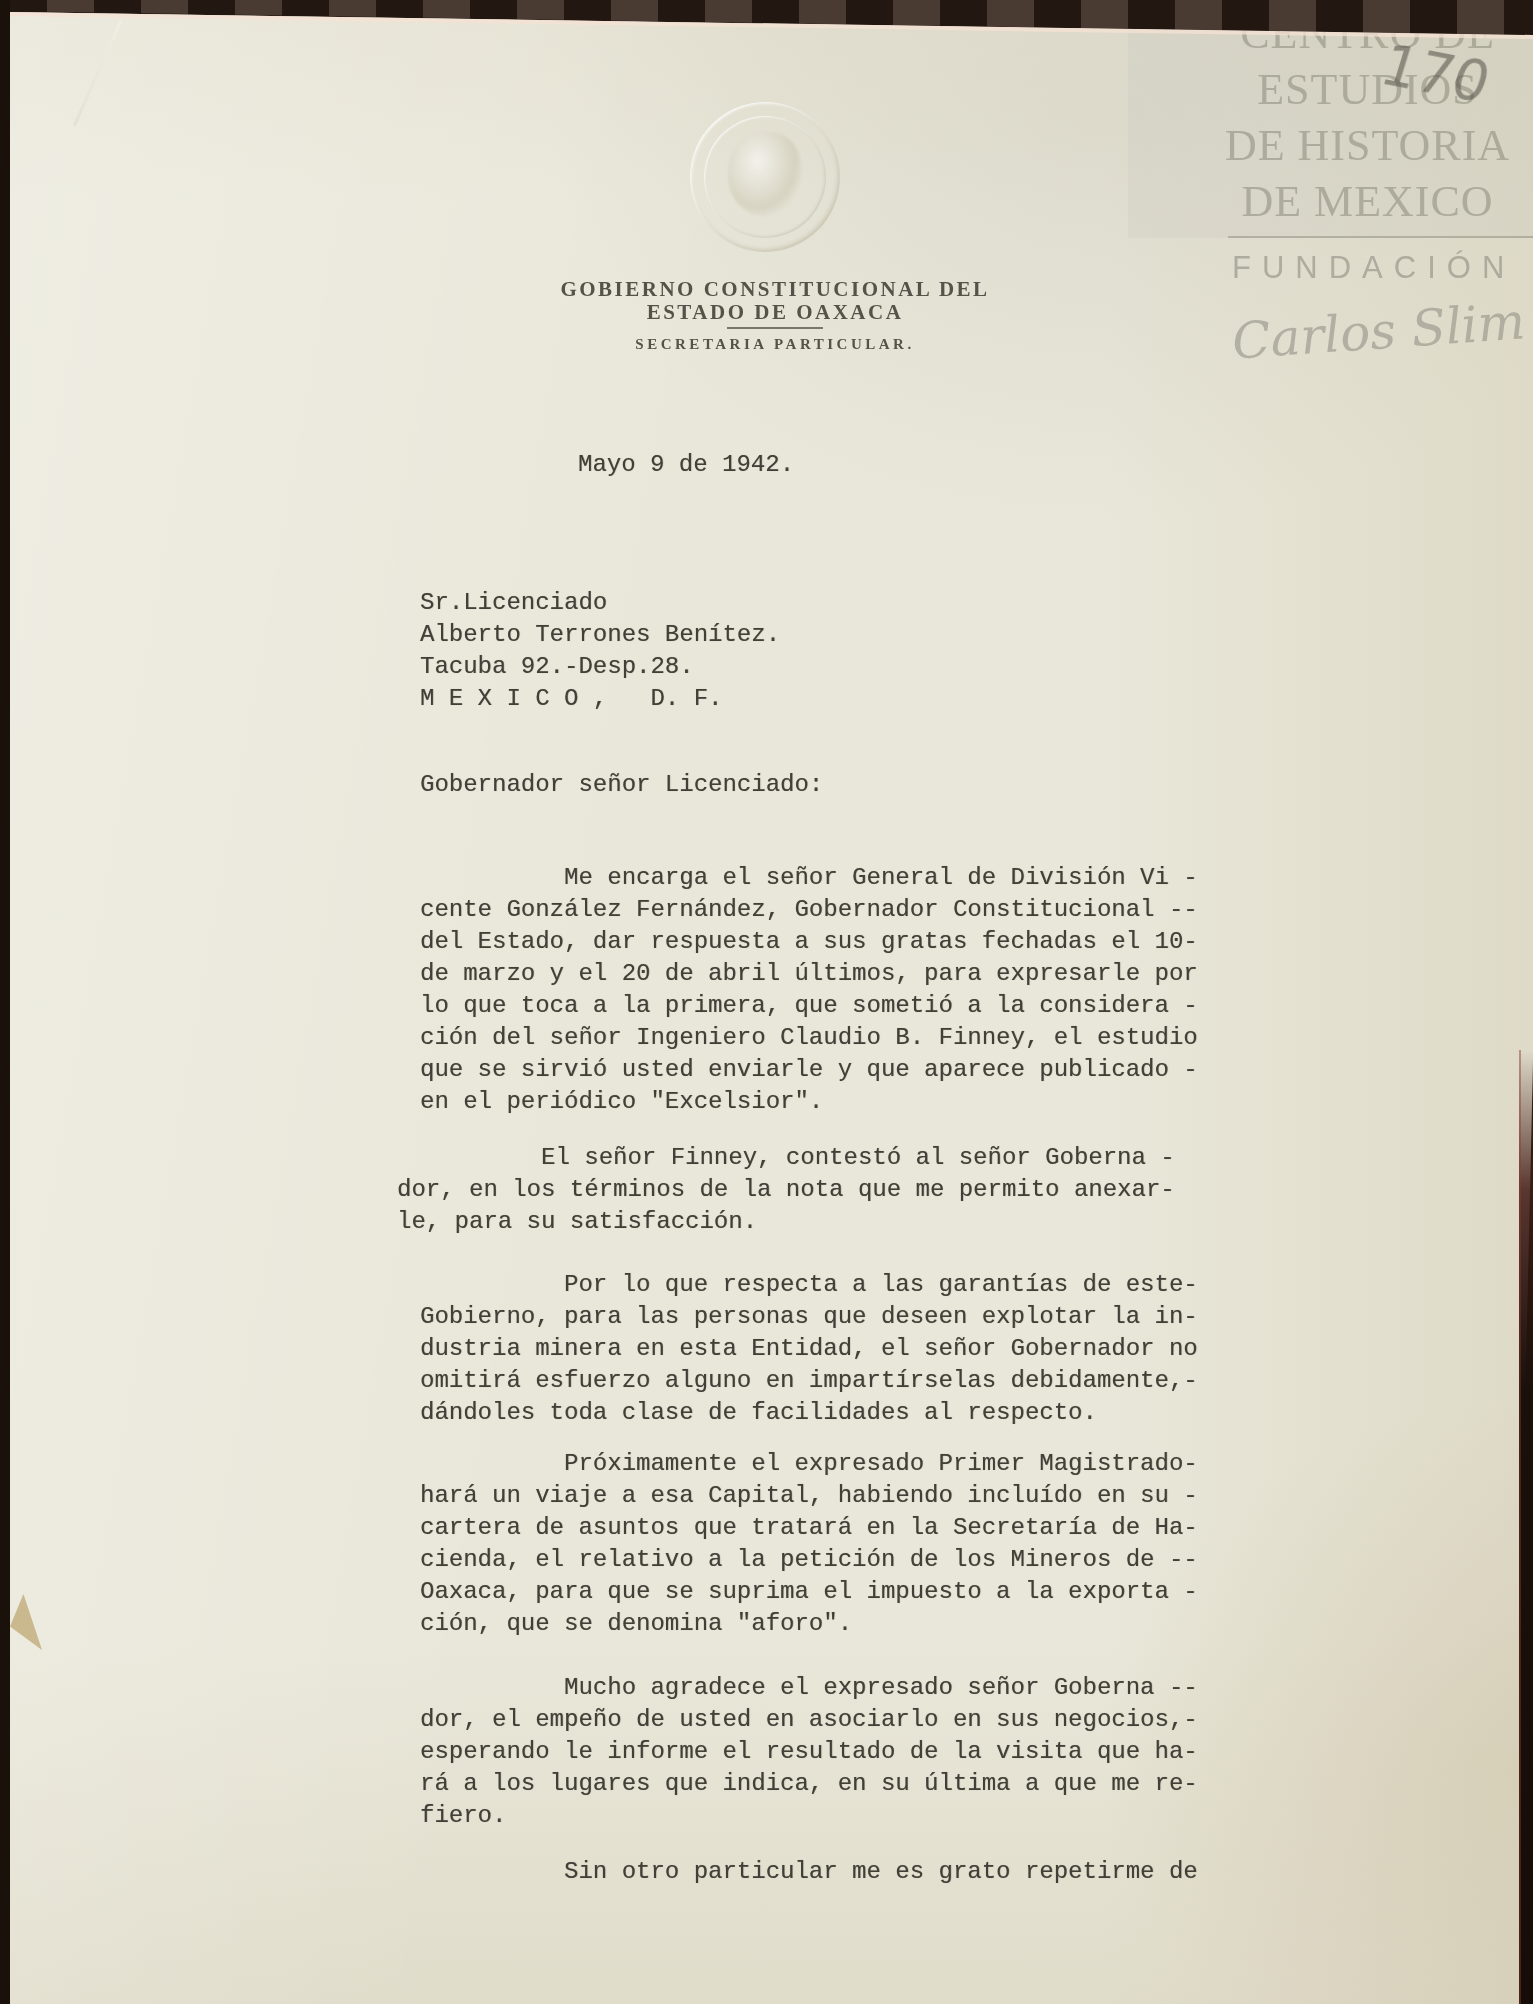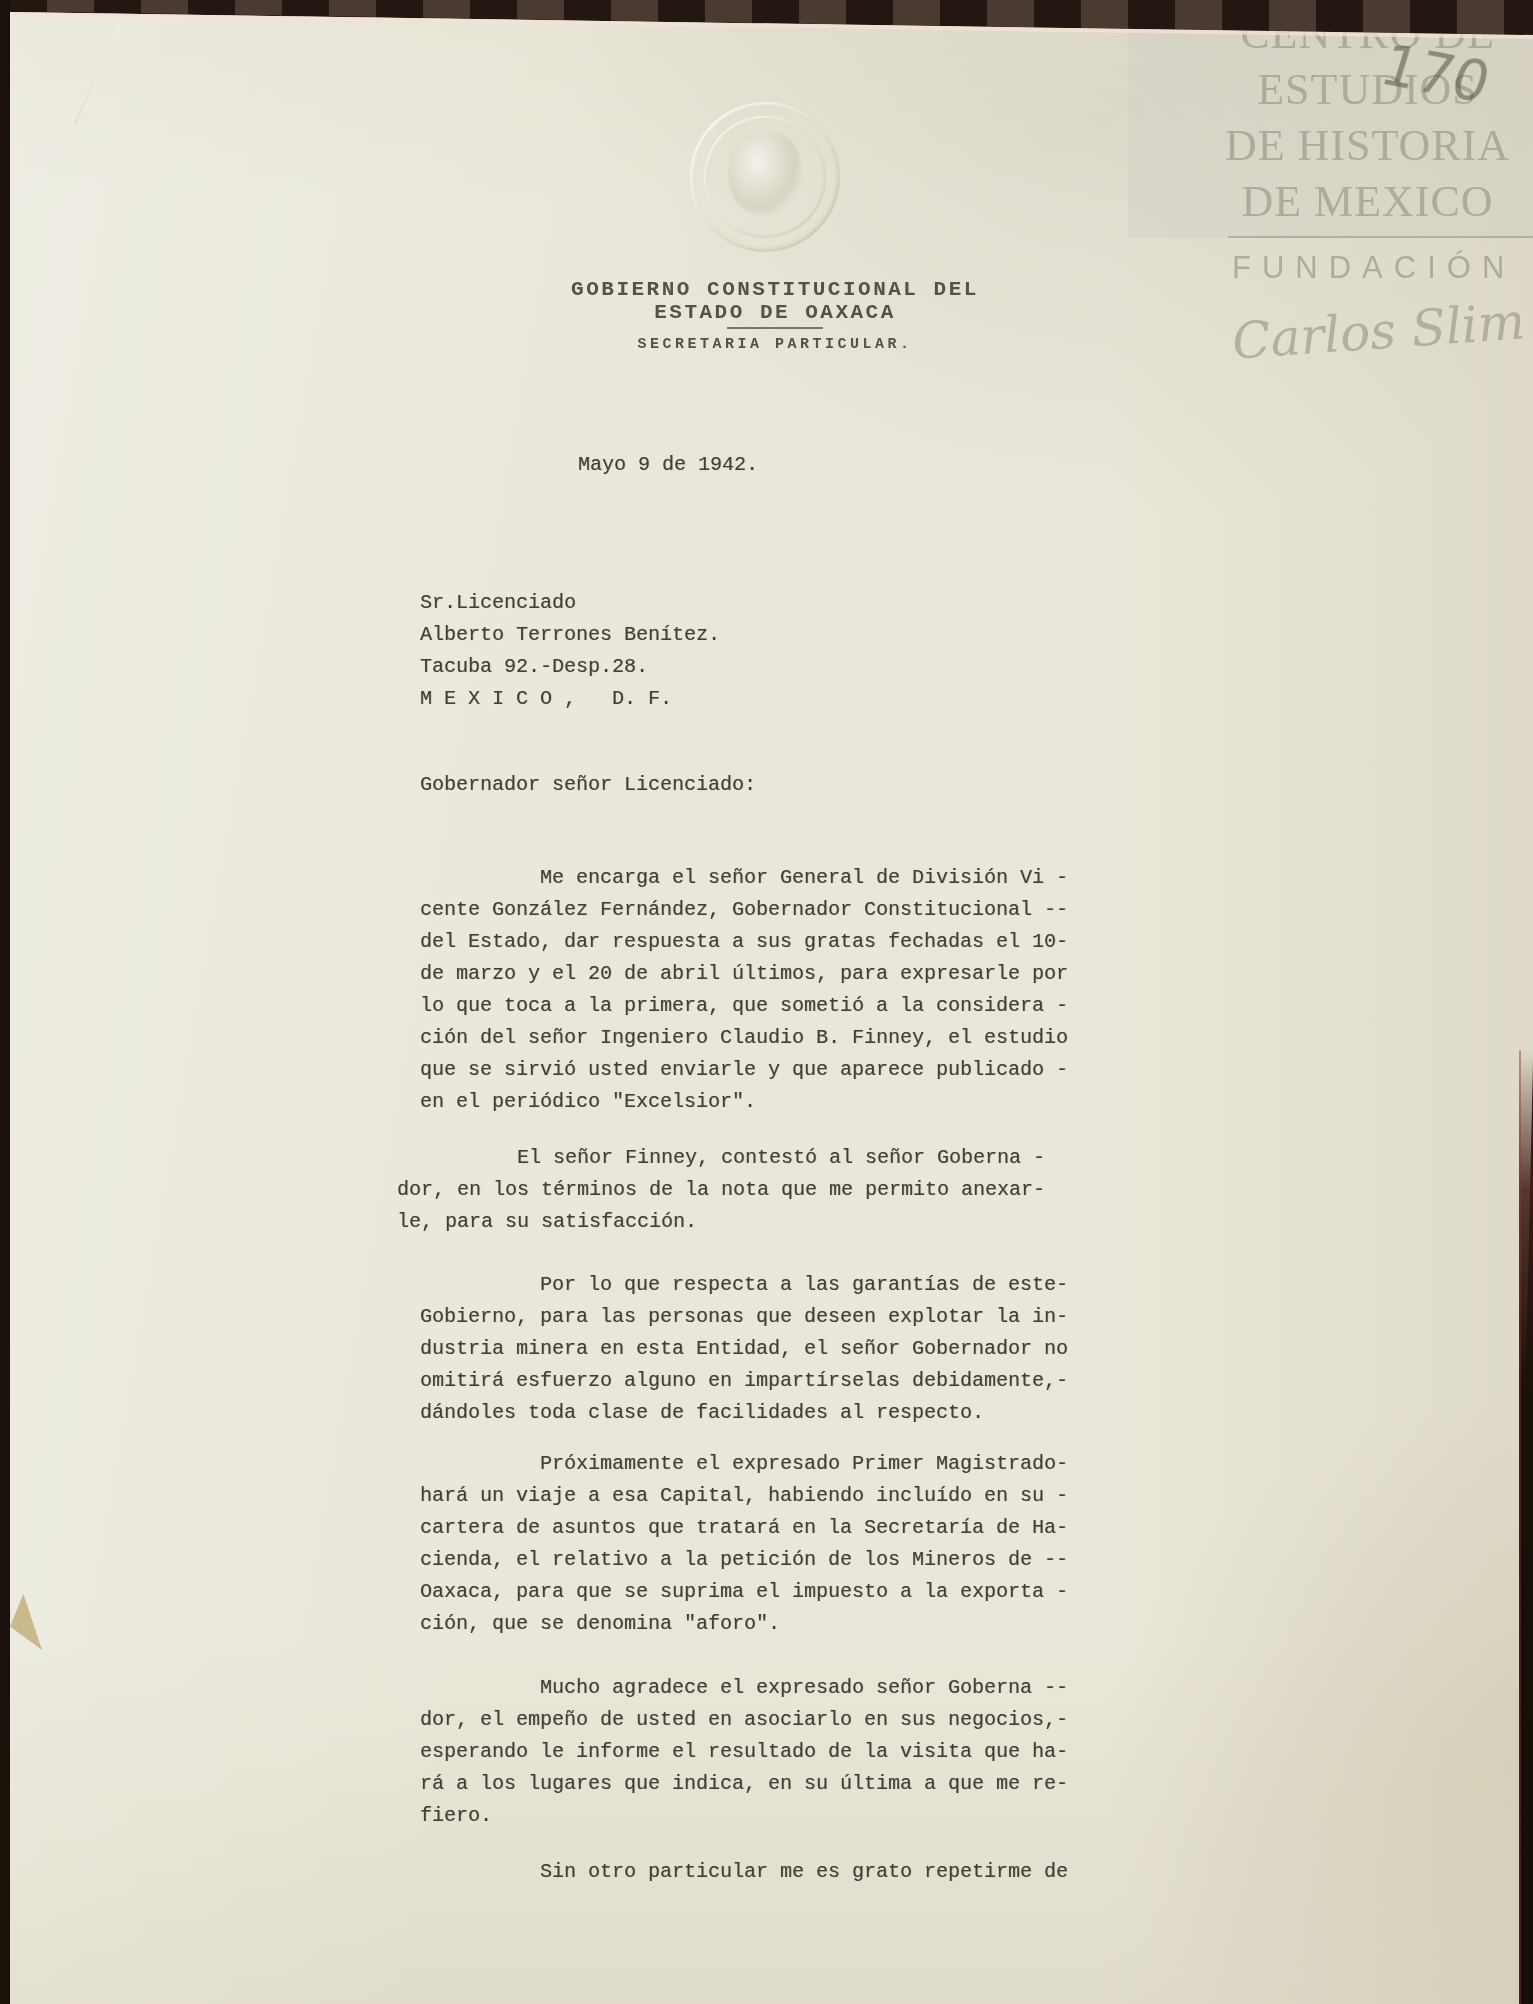--- a/index.html
+++ b/index.html
@@ -54,28 +54,28 @@
     color:rgba(144,142,131,0.62);white-space:nowrap;}
   .wm-signature{position:absolute;left:1232px;top:302px;width:310px;
     font-family:"DejaVu Serif",serif;font-style:italic;font-size:50px;
     color:rgba(147,145,133,0.60);transform:rotate(-4deg);white-space:nowrap;}
   .pencil-num{position:absolute;left:1382px;top:42px;
     font-family:"DejaVu Sans",sans-serif;font-size:56px;
     color:rgba(92,90,79,0.60);transform:rotate(11deg) skewX(-6deg);
     filter:blur(0.4px);}
   
   .letterhead{position:absolute;left:500px;top:278px;width:550px;text-align:center;
-    color:#55524a;font-family:Liberation Mono, monospace;font-weight:bold;}
+    color:#55524a;font-family:Liberation Serif, serif;font-weight:bold;}
   .lh-line1{font-size:21px;line-height:23px;letter-spacing:2.5px;}
   .lh-line2{font-size:21px;line-height:23px;letter-spacing:2.5px;}
   .lh-rule{width:96px;border-top:2px solid rgba(84,81,72,0.75);margin:3px auto 4px auto;}
   .lh-line3{font-size:15px;line-height:23px;letter-spacing:3.5px;}
   
   .tw{position:absolute;font-family:"Liberation Mono","DejaVu Sans Mono",monospace;
-    font-size:20px;line-height:32px;color:#413f37;white-space:pre;
+    font-size:24px;line-height:32px;color:#413f37;white-space:pre;
     text-shadow:0.4px 0.4px 0.7px rgba(62,60,52,0.45);}
   .tw-date{left:578px;top:449px;}
   .tw-recipient{left:420px;top:587px;}
   .tw-salutation{left:420px;top:769px;}
   .tw-p1{left:420px;top:862px;}
   .tw-p2{left:397px;top:1142px;}
   .tw-p3{left:420px;top:1269px;}
   .tw-p4{left:420px;top:1448px;}
   .tw-p5{left:420px;top:1672px;}
   .tw-closing{left:420px;top:1856px;}

